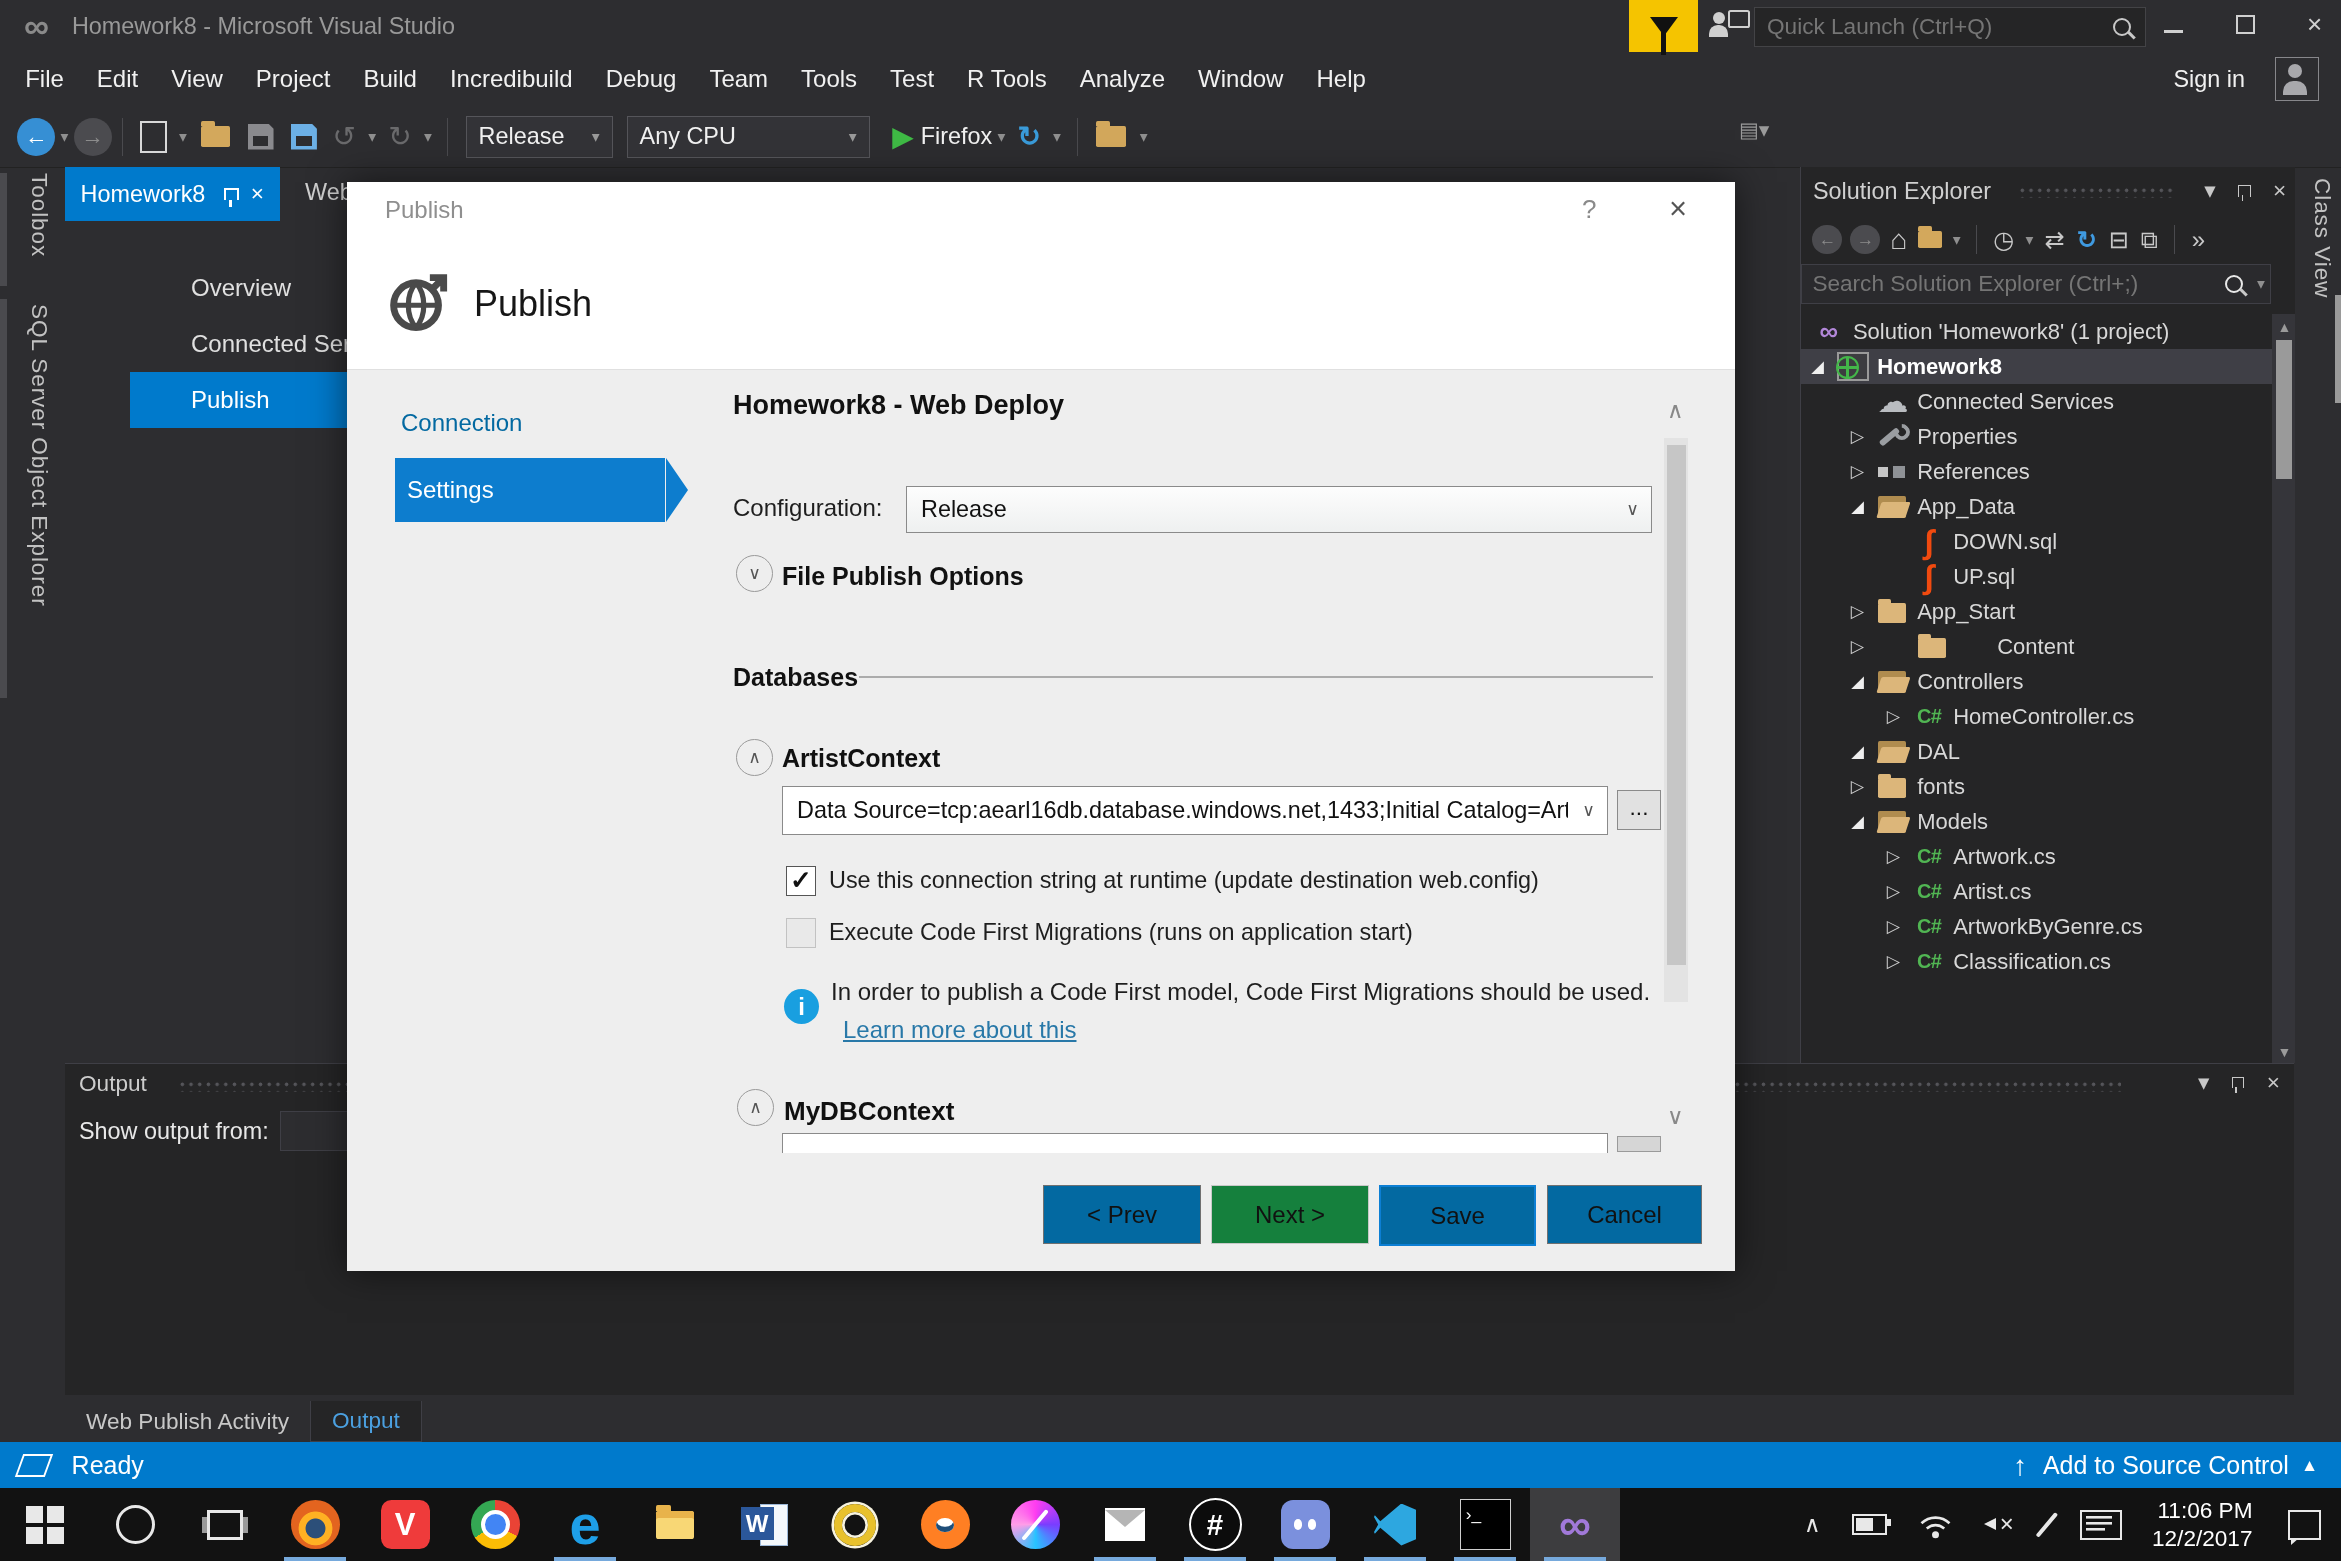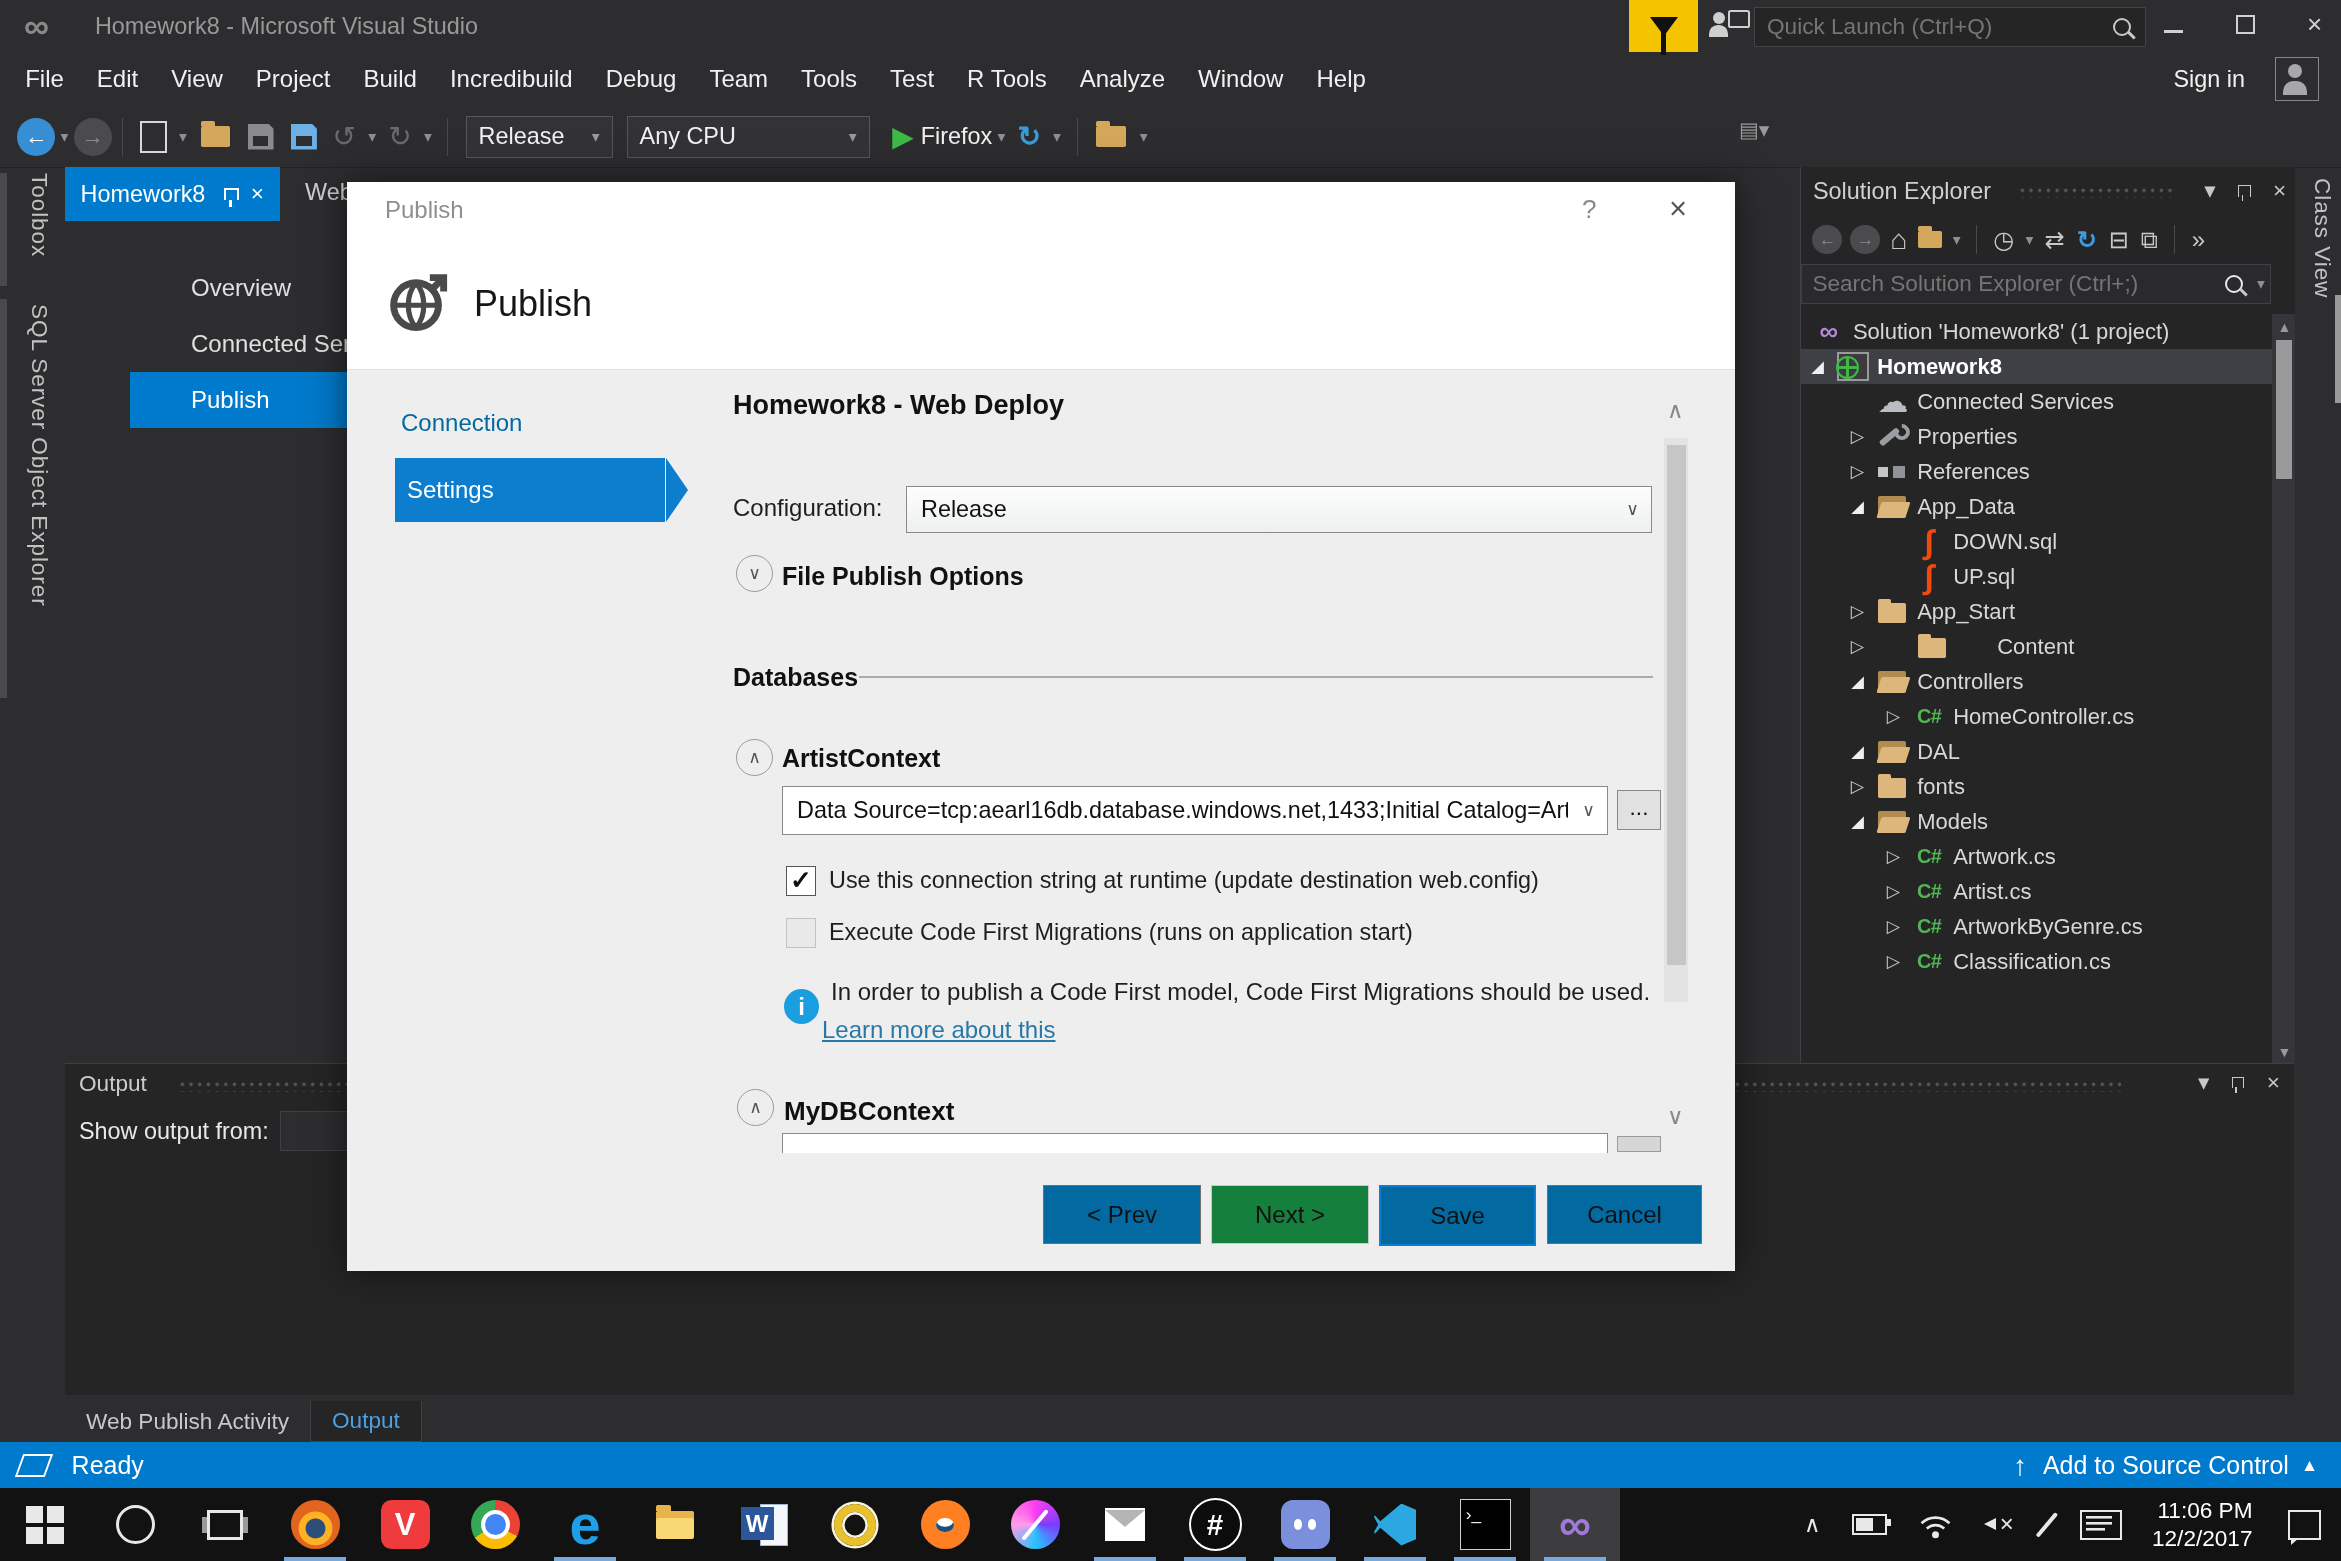--- a/index.html
+++ b/index.html
@@ -3,21 +3,21 @@
 <meta charset="utf-8">
 <style>
   html,body{margin:0;padding:0;background:#000;}
   .root{position:relative;width:2342px;height:1561px;overflow:hidden;background:#2d2d30;
         font-family:"Liberation Sans",sans-serif;color:#f1f1f1;}
   .abs{position:absolute;}
 
   
   .titlebar{position:absolute;top:0;left:0;width:2342px;height:52px;background:#2d2d30;display:flex;align-items:center;}
   .vslogo{font-size:35px;font-weight:bold;color:#8a8a8a;margin-left:24px;line-height:52px;}
-  .apptitle{color:#999;font-size:23.4px;margin-left:46px;}
+  .apptitle{color:#999;font-size:23.4px;margin-left:23px;}
   .fb-yellow{position:absolute;left:1629px;top:0;width:69px;height:52px;background:#f5c400;display:flex;align-items:center;justify-content:center;}
   .funnel{width:0;height:0;border-left:14px solid transparent;border-right:14px solid transparent;border-top:19px solid #111;position:relative;}
   .funnel::after{content:"";position:absolute;left:-2.6px;top:-3.5px;width:5.2px;height:22.6px;background:#111;}
   .fb-person{position:absolute;left:1711px;top:10.4px;width:38px;height:33px;}
   .fb-person .head{position:absolute;left:1.7px;top:1.7px;width:12px;height:12px;border-radius:50%;background:#cfcfcf;}
   .fb-person .body{position:absolute;left:-1.7px;top:14.7px;width:19px;height:12px;border-radius:8.7px 8.7px 0 0;background:#cfcfcf;}
   .fb-person .bub{position:absolute;left:17.3px;top:0;width:17.3px;height:14px;border:2.6px solid #cfcfcf;border-radius:2.6px;}
   .qlaunch{position:absolute;left:1754px;top:7px;width:390px;height:38px;background:#252526;border:0.9px solid #434346;display:flex;align-items:center;}
   .qlaunch input{flex:1;background:transparent;border:none;outline:none;color:#9a9a9a;font-size:22.6px;padding:0 12px;font-family:"Liberation Sans",sans-serif;}
   .mag{width:14px;height:14px;border:2.6px solid #c8c8c8;border-radius:50%;position:relative;margin-right:14px;}
@@ -505,21 +505,21 @@
     </div>
     <div class="abs" style="left:1270px;top:608px;width:42px;height:38px;background:#e1e1e1;border:0.9px solid #8a8a8a;text-align:center;font-size:22.6px;color:#111;line-height:33px;">...</div>
 
     <div class="cb" style="left:439px;top:684px;">✓</div>
     <span class="cblabel" style="left:482px;top:685px;">Use this connection string at runtime (update destination web.config)</span>
     <div class="cb off" style="left:439px;top:736px;"></div>
     <span class="cblabel" style="left:482px;top:737px;">Execute Code First Migrations (runs on application start)</span>
 
     <div class="infoc" style="left:437px;top:807px;">i</div>
     <span class="abs" style="left:484px;top:796px;font-size:24px;color:#1e1e1e;white-space:nowrap;">In order to publish a Code First model, Code First Migrations should be used.</span>
-    <span class="abs" style="left:475px;top:834px;font-size:24px;color:#2878a8;text-decoration:underline;">Learn more about this</span>
+    <span class="abs" style="left:496px;top:834px;font-size:24px;color:#2878a8;text-decoration:underline;">Learn more about this</span>
 
     <div class="circbtn" style="left:390px;top:907px;">∧</div>
     <span class="h-bold" style="left:437px;top:914px;font-size:26px;">MyDBContext</span>
     <div class="abs" style="left:435px;top:951px;width:824px;height:19px;background:#fff;border:0.9px solid #8a8a8a;border-bottom:none;"></div>
     <div class="abs" style="left:1270px;top:954px;width:42px;height:14px;background:#d6d6d6;border:0.9px solid #9a9a9a;"></div>
 
     <div class="btn" style="left:696px;width:156px;">&lt; Prev</div>
     <div class="btn light" style="left:864px;width:156px;">Next &gt;</div>
     <div class="btn primary" style="left:1032px;width:153px;">Save</div>
     <div class="btn" style="left:1200px;width:153px;">Cancel</div>

